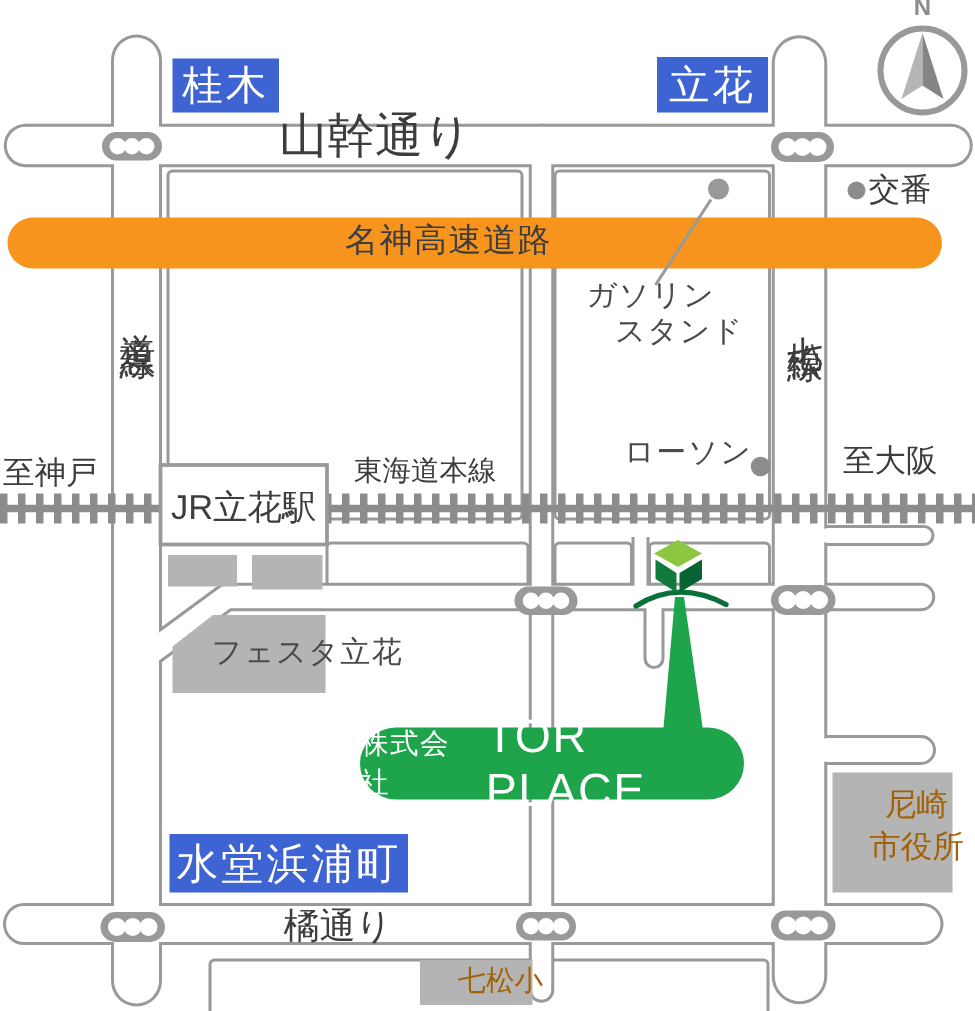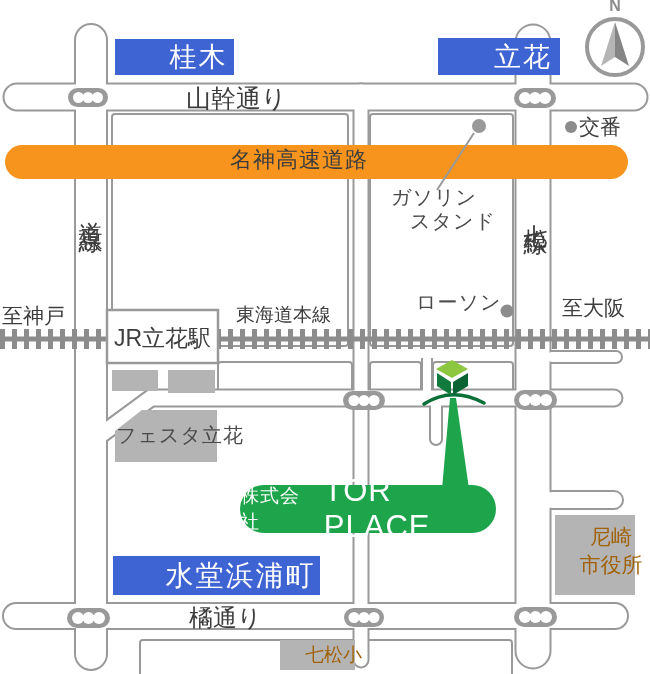--- a/index.html
+++ b/index.html
@@ -2,21 +2,21 @@
 <html><head>
 <meta charset="utf-8">
 <style>
   html,body{margin:0;padding:0;background:#fff;}
   #stage{position:relative;width:650px;height:674px;background:#fff;overflow:hidden;
          font-family:"Liberation Sans","DejaVu Sans",sans-serif;}
   #mapsvg{position:absolute;left:0;top:0;}
   .lbl{position:absolute;color:#3d3d3d;white-space:nowrap;line-height:1.15;}
   .vert{writing-mode:vertical-rl;letter-spacing:4px;}
   .areabox{position:absolute;background:#3e63d3;color:#fff;display:flex;
-           align-items:center;justify-content:center;letter-spacing:2px;padding-left:48px;}
+           align-items:center;justify-content:center;letter-spacing:2px;}
   .graytxt{color:#a16207;margin-left:16px;}
   #callout{position:absolute;left:240px;top:485px;width:256px;height:48px;border-radius:25px;
            background:#1ea54c;color:#fff;display:flex;align-items:center;justify-content:center;gap:9px;}
   #callout .pref{font-size:19px;letter-spacing:1px;}
   #callout .comp{font-size:31px;letter-spacing:1px;}
   #cityhall-label{line-height:1.35;text-align:center;}
 </style>
 </head>
 <body>
 
@@ -142,21 +142,21 @@
     <polygon points="452,360 468,369 452,378 436,369" fill="#8dc63f"></polygon>
   </g>
 </svg>
 
 <div class="lbl" style="left:604px;top:-3px;width:22px;text-align:center;font-size:16px;font-weight:bold;color:#8c8c8c;">N</div>
 
 <div class="areabox" style="left:115px;top:39px;width:71px;height:36px;font-size:27px;">桂木</div>
 
 <div class="areabox" style="left:438px;top:38px;width:74px;height:37px;font-size:27px;">立花</div>
 
-<div class="lbl" style="left:186px;top:84px;font-size:25px;">山幹通り</div>
+<div class="lbl" style="left:186px;top:72px;font-size:32px;">山幹通り</div>
 
 <div class="lbl" style="left:579px;top:115px;font-size:21px;">交番</div>
 
 <div class="lbl" style="left:230px;top:147px;font-size:22px;letter-spacing:1px;color:#3d3d3d;">名神高速道路</div>
 
 <div class="lbl" style="left:391px;top:186px;font-size:20px;letter-spacing:1px;color:#4a4a4a;">ガソリン</div>
 <div class="lbl" style="left:398px;top:210px;font-size:20px;letter-spacing:1px;color:#4a4a4a;margin-left:12px;">スタンド</div>
 
 <div class="lbl vert" style="left:77px;top:203px;font-size:24px;">道意線</div>
 
@@ -165,21 +165,21 @@
 <div class="lbl" style="left:2px;top:304px;font-size:21px;">至神戸</div>
 
 <div class="lbl" style="left:562px;top:296px;font-size:21px;">至大阪</div>
 
 <div class="lbl" style="left:236px;top:304px;font-size:19px;">東海道本線</div>
 
 <div class="lbl" style="left:416px;top:291px;font-size:20px;letter-spacing:1px;color:#4a4a4a;">ローソン</div>
 
 <div class="lbl" style="left:107px;top:325px;width:111px;text-align:center;font-size:23px;">JR立花駅</div>
 
-<div class="lbl" style="left:116px;top:424px;font-size:20px;letter-spacing:1px;color:#4a4a4a;">フェスタ立花</div>
+<div class="lbl" style="left:141px;top:424px;font-size:20px;letter-spacing:1px;color:#4a4a4a;">フェスタ立花</div>
 
 <div id="callout">
   <span class="pref">株式会社</span>
   <span class="comp">TOR PLACE</span>
 </div>
 
 <div class="lbl graytxt" id="cityhall-label" style="left:555px;top:523px;width:80px;font-size:21px;">
   <div>尼崎</div>
   <div>市役所</div>
 </div>

